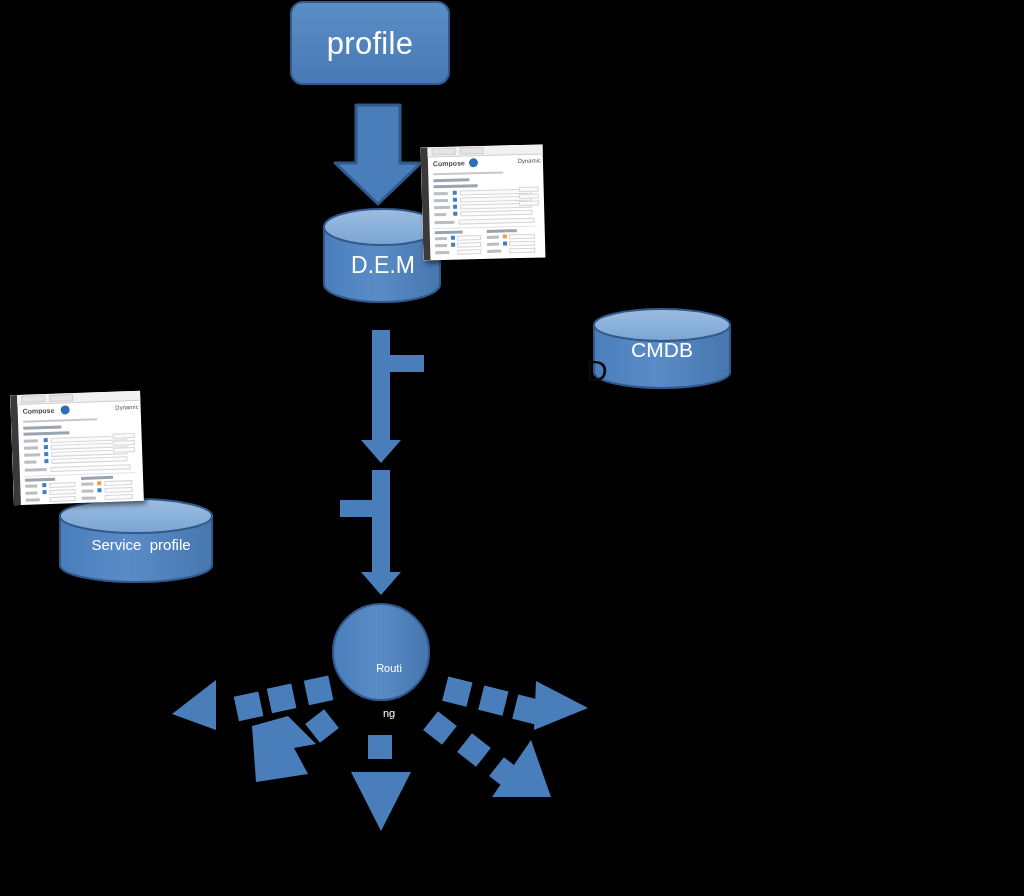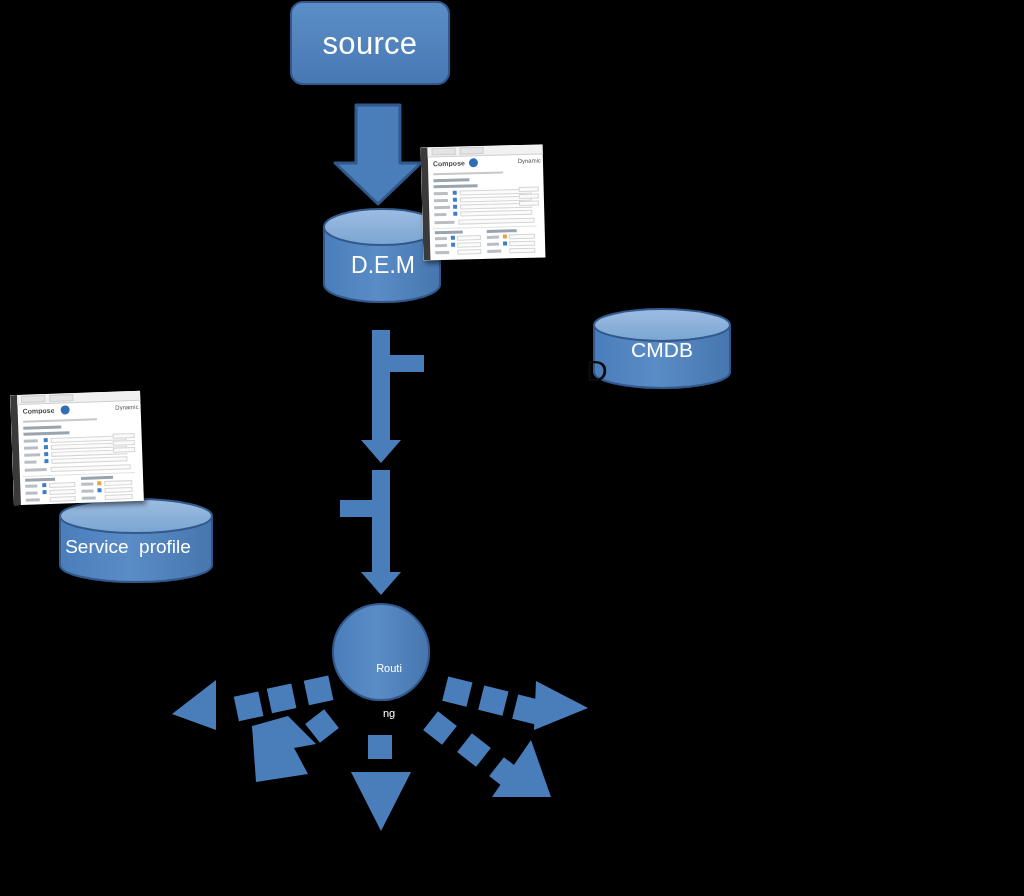--- a/index.html
+++ b/index.html
@@ -42,23 +42,23 @@
     font-size: 23px;
   }
   
   #cmdb-label {
     left: 594px; top: 338px;
     width: 136px;
     font-size: 21px;
   }
   
   #svcprofile-label {
-    left: 52px; top: 536px;
+    left: 65px; top: 536px;
     width: 152px;
-    font-size: 19px;
+    font-size: 15px;
   }
   
   #routing-label {
     left: 353px; top: 631px;
     width: 72px;
     font-size: 11px;
     line-height: 15px;
   }
   
   .shot {
@@ -232,21 +232,21 @@
   </g>
 
   <g>
     <rect x="445" y="679" width="25" height="25" transform="rotate(14 457 691)" fill="#4a7ebb"></rect>
     <rect x="481" y="688" width="25" height="25" transform="rotate(14 493 700)" fill="#4a7ebb"></rect>
     <rect x="515" y="697" width="25" height="25" transform="rotate(14 527 709)" fill="#4a7ebb"></rect>
     <path d="M 536,681 L 588,708 L 534,730 Z" fill="#4a7ebb"></path>
   </g>
 </svg>
 
-<div class="node-label" id="source-label">source</div>
+<div class="node-label" id="source-label">profile</div>
 
 <div class="node-label" id="dem-label">D.E.M</div>
 
 <div class="node-label" id="cmdb-label">CMDB</div>
 
 <div class="node-label" id="svcprofile-label">Service  profile</div>
 
 <div class="node-label" id="routing-label">
   <div>Routi</div>
   <div>ng</div>

